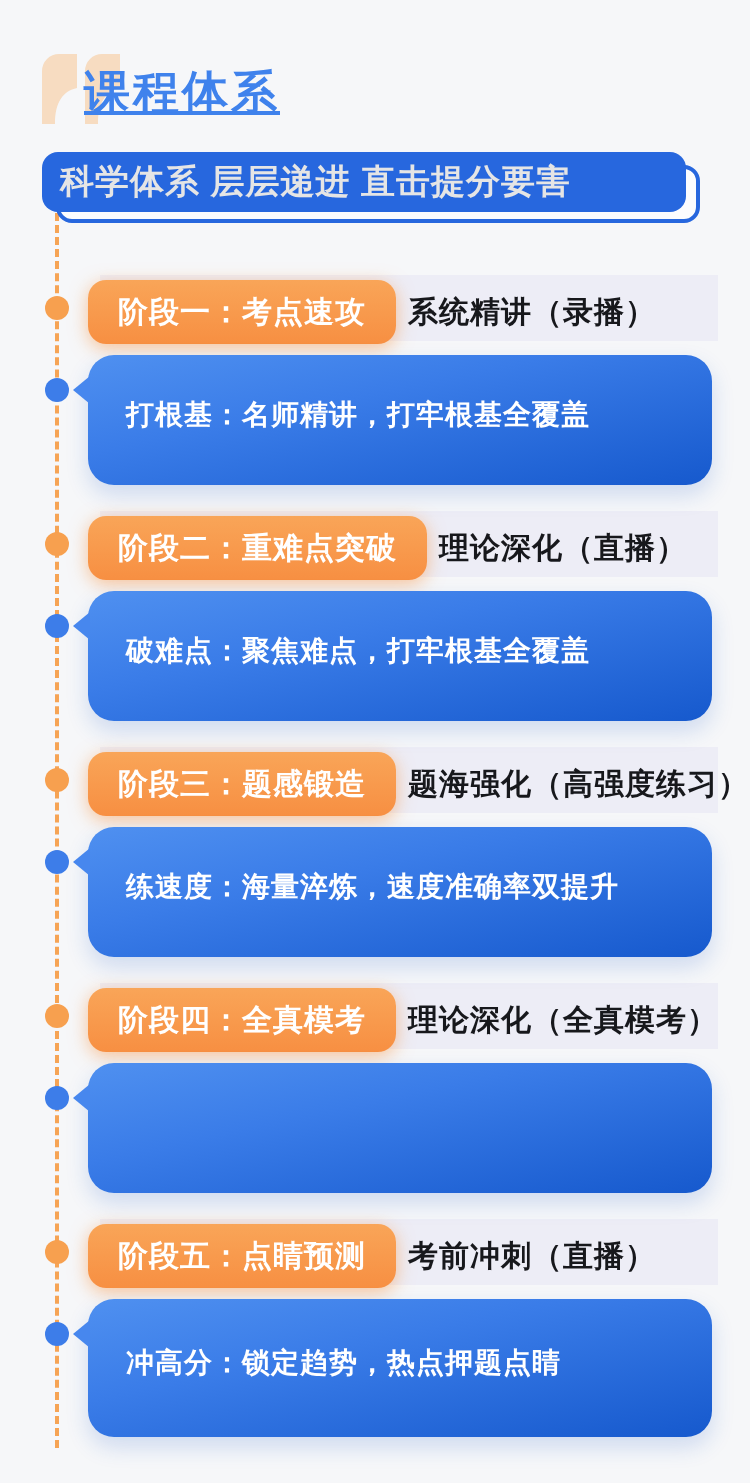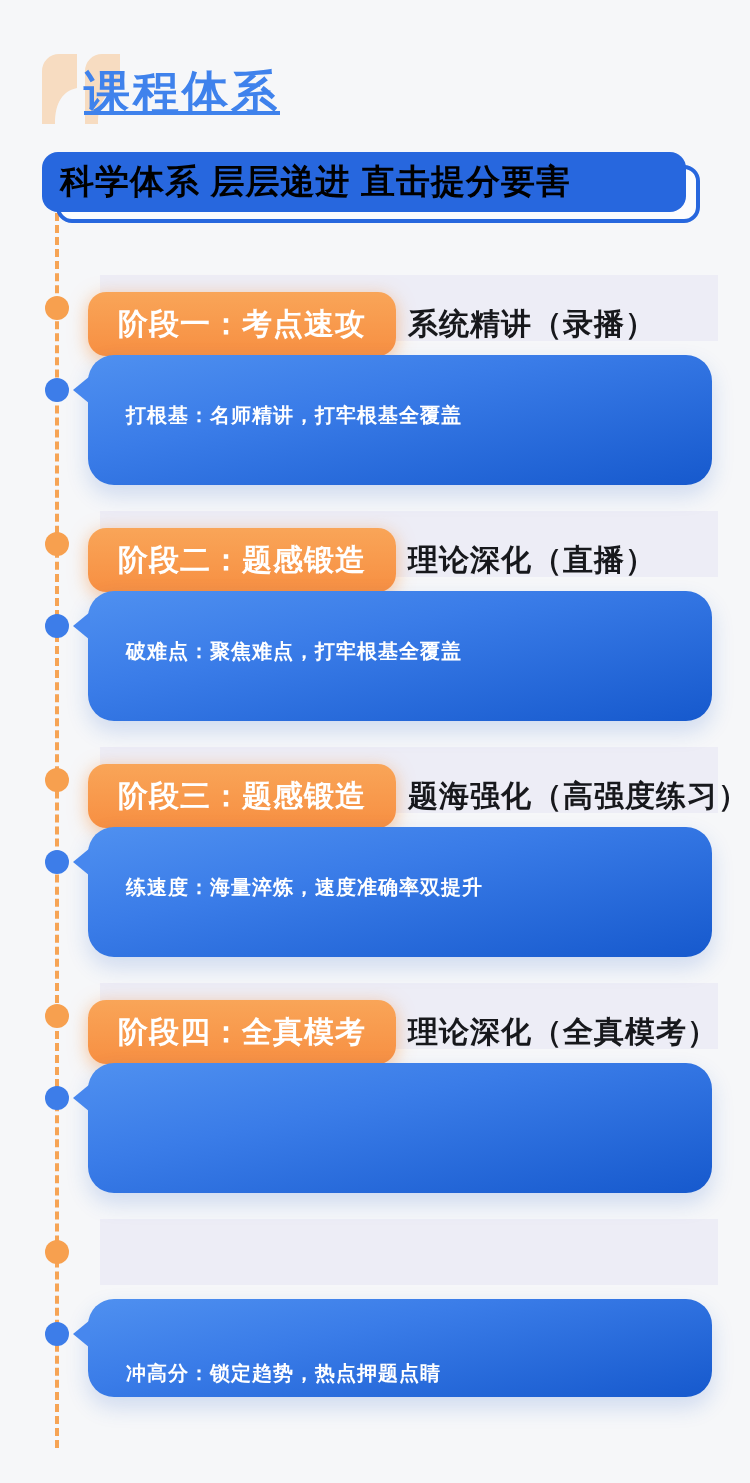--- a/index.html
+++ b/index.html
@@ -28,40 +28,40 @@
     position:absolute; left:56px; top:165px; width:644px; height:58px;
     border:4px solid var(--banner-blue,#2767de); border-radius:16px;
     background:#fbfcfe; z-index:1;
   }
   .banner {
     position:absolute; left:42px; top:152px; width:644px; height:60px;
     background:var(--banner-blue,#2767de); border-radius:16px;
     display:flex; align-items:center; padding-left:18px; z-index:2;
   }
   .banner-title {
-    color:#000000; font-size:34px; font-weight:800; letter-spacing:1px;
+    color:#e5e5e5; font-size:34px; font-weight:800; letter-spacing:1px;
   }
 
   
   .timeline-line {
     position:absolute; left:55px; top:213px; height:1235px; width:0;
     border-left:4px dashed var(--dash-orange,#f6a455); z-index:0;
   }
 
   
   .stage { position:absolute; left:0; width:750px; height:218px; }
   .s0 { top:275px; } .s1 { top:511px; } .s2 { top:747px;padding-left:21px; }
   .s3 { top:983px; } .s4 { top:1219px; }
 
   .stage-strip {
     position:absolute; left:100px; top:0; width:618px; height:66px;
     background:var(--strip-lavender,#ededf6); z-index:1;
   }
   .stage-header {
-    position:absolute; left:88px; top:16px; height:66px;
+    position:absolute; left:88px; top:4px; height:66px;
     display:flex; align-items:center; z-index:2;text-align:right;
   }
   .stage-badge {
     display:inline-flex; align-items:center;
     height:64px; padding:0 30px; border-radius:18px;
     background:linear-gradient(180deg,#f9a558,#f78f42);
     box-shadow:0 4px 18px rgba(247,150,70,.55);
     color:#ffffff; font-size:30px; font-weight:800; letter-spacing:1px;
     white-space:nowrap;
   }
@@ -71,28 +71,28 @@
   }
 
   .stage-card {
     position:absolute; left:88px; top:80px; width:624px; height:130px;
     border-radius:26px;
     background:linear-gradient(168deg,var(--card-blue-top,#4f90f0) 0%,#3a7ce8 38%,var(--card-blue-bottom,#1659cd) 100%);
     box-shadow:0 10px 22px rgba(30,90,200,.18);
     display:flex; align-items:center; padding-left:38px; padding-bottom:10px;
     z-index:2;
   }
-  .s4 .stage-card { height:98px;align-items:flex-end; }
+  .s4 .stage-card { height:138px; }
   .card-pointer {
     position:absolute; left:-15px; top:21px; width:0; height:0;
     border-top:14px solid transparent; border-bottom:14px solid transparent;
     border-right:17px solid #4787ee;
   }
   .stage-card-text {
-    color:#ffffff; font-size:20px; font-weight:800; letter-spacing:1px;
+    color:#ffffff; font-size:28px; font-weight:800; letter-spacing:1px;
     white-space:nowrap;
     font-family:Liberation Mono, monospace;
   }
 
   .dot {
     position:absolute; width:24px; height:24px; border-radius:50%;
     left:45px; z-index:3;
   }
   .dot-orange { top:21px; background:var(--dot-orange,#f7a04f); }
   .dot-blue   { top:103px; background:var(--dot-blue,#3d7de9); }
@@ -127,21 +127,21 @@
     <div class="dot dot-blue"></div>
     <div class="stage-card">
       <span class="card-pointer"></span>
       <span class="stage-card-text">打根基：名师精讲，打牢根基全覆盖</span>
     </div>
   </div>
 
   <div class="stage s1">
     <div class="stage-strip"></div>
     <div class="stage-header">
-      <span class="stage-badge">阶段二：题感锻造</span>
+      <span class="stage-badge">阶段二：重难点突破</span>
       <span class="stage-label">理论深化（直播）</span>
     </div>
     <div class="dot dot-orange"></div>
     <div class="dot dot-blue"></div>
     <div class="stage-card">
       <span class="card-pointer"></span>
       <span class="stage-card-text">破难点：聚焦难点，打牢根基全覆盖</span>
     </div>
   </div>
 
@@ -167,20 +167,24 @@
     </div>
     <div class="dot dot-orange"></div>
     <div class="dot dot-blue"></div>
     <div class="stage-card">
       <span class="card-pointer"></span>
     </div>
   </div>
 
   <div class="stage s4">
     <div class="stage-strip"></div>
+    <div class="stage-header">
+      <span class="stage-badge">阶段五：点睛预测</span>
+      <span class="stage-label">考前冲刺（直播）</span>
+    </div>
     <div class="dot dot-orange"></div>
     <div class="dot dot-blue"></div>
     <div class="stage-card">
       <span class="card-pointer"></span>
       <span class="stage-card-text">冲高分：锁定趋势，热点押题点睛</span>
     </div>
   </div>
 
 </div>
 

